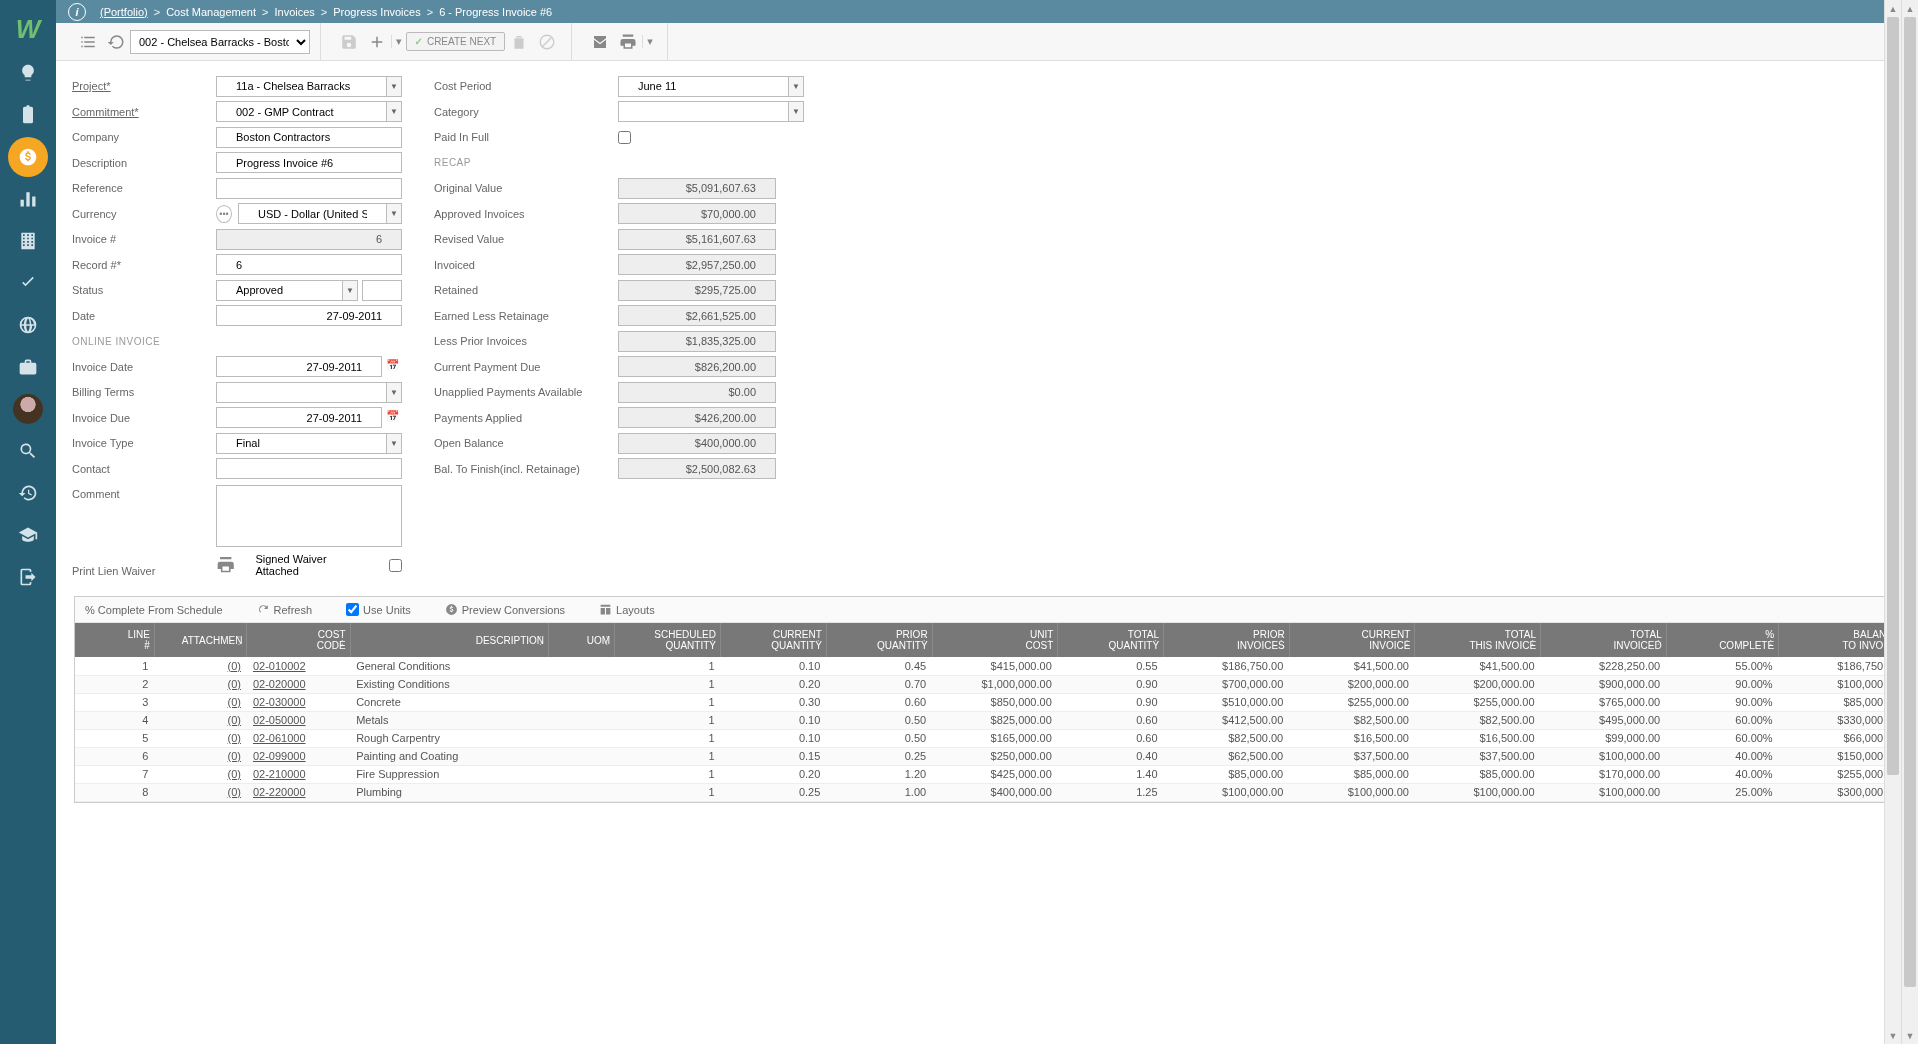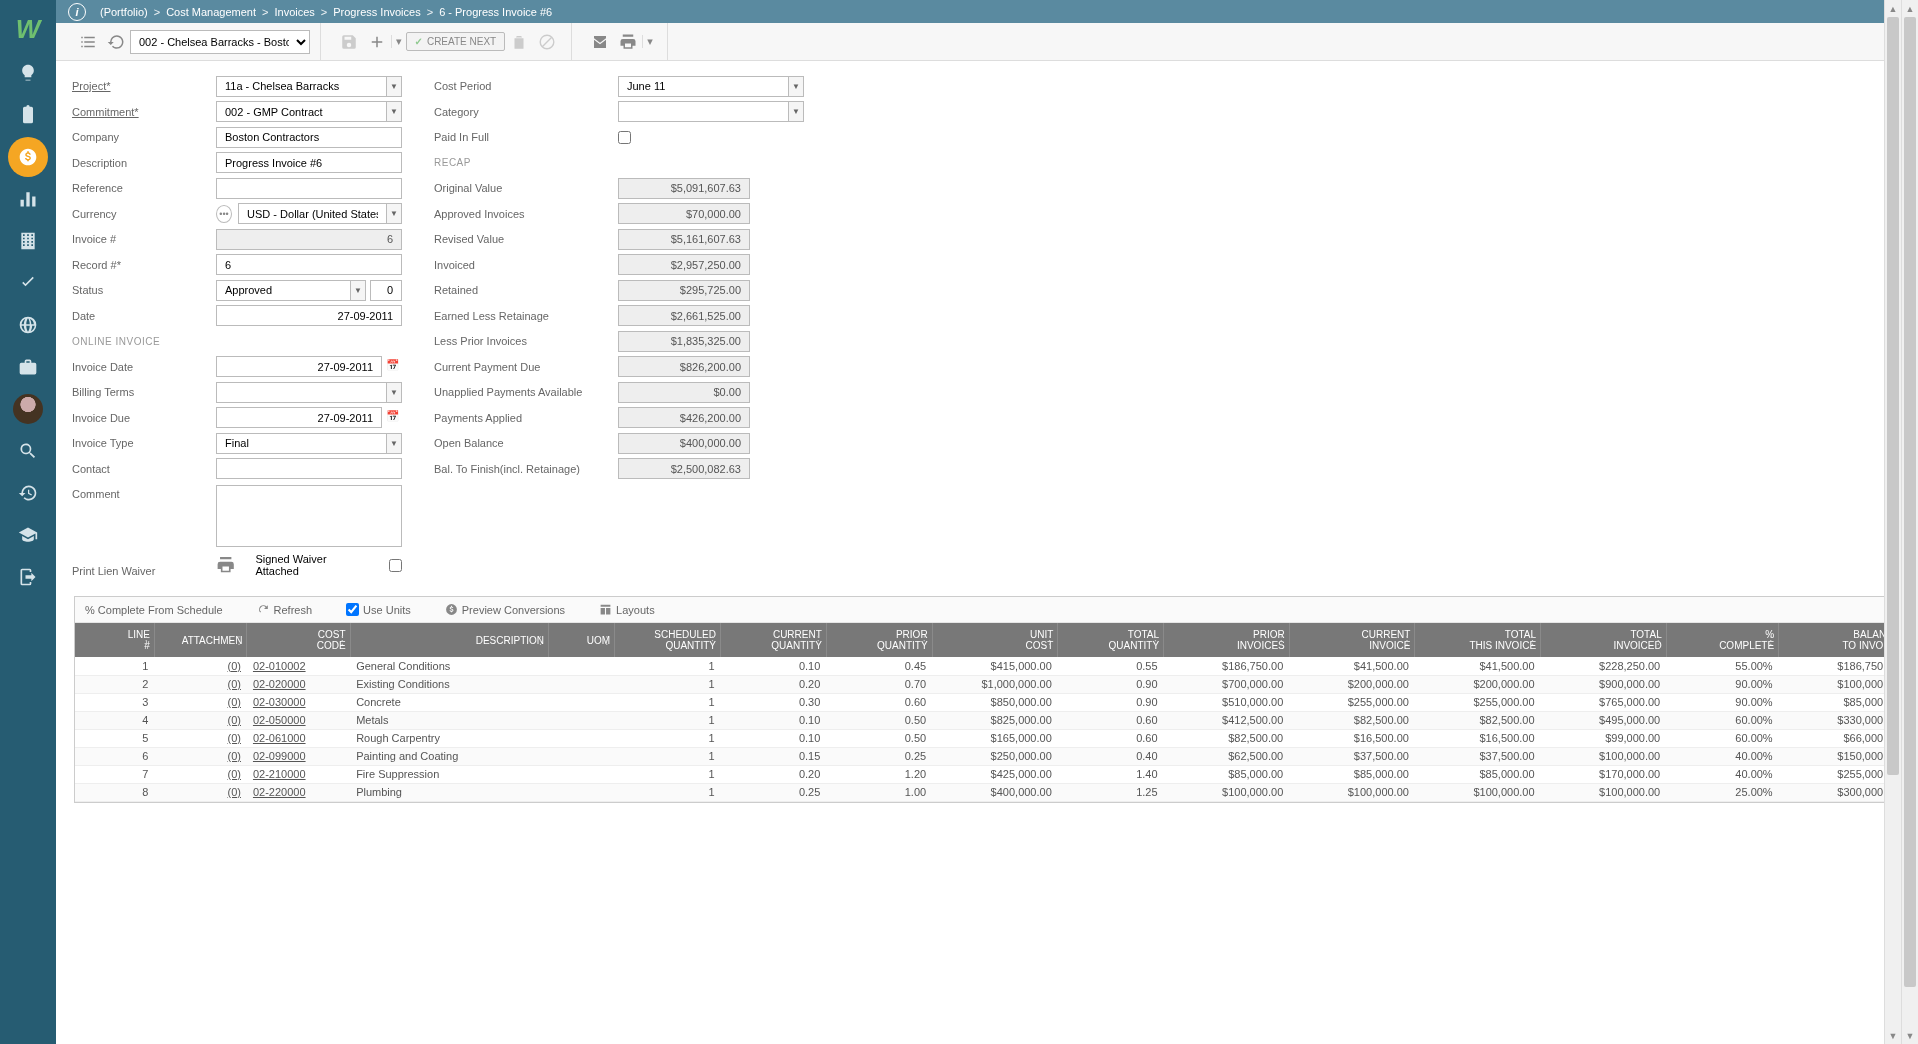--- a/index.html
+++ b/index.html
@@ -8,48 +8,48 @@
 .leftbar{width:56px;background:#265c72;display:flex;flex-direction:column;align-items:center;padding-top:6px;gap:0}
 .leftbar .logo{color:#6fbf6f;font-size:26px;font-weight:bold;font-style:italic;height:46px;display:flex;align-items:center}
 .leftbar .navicon{width:40px;height:40px;display:flex;align-items:center;justify-content:center;color:#d5e3e9;margin:1px 0;border-radius:50%;cursor:pointer}
 .leftbar .navicon svg{width:20px;height:20px;fill:#d5e3e9}
 .leftbar .navicon.active{background:#f5a623}
 .leftbar .navicon.active svg{fill:#fff}
 .leftbar .avatar{width:30px;height:30px;border-radius:50%;background:#222;margin:6px 0;background-image:radial-gradient(circle at 50% 35%,#caa 30%,#432 32%);cursor:pointer}
 .main{flex:1;display:flex;flex-direction:column;position:relative}
 .breadcrumb{height:23px;background:#5a8aa0;color:#fff;display:flex;align-items:center;padding-left:12px;gap:6px;font-size:12px}
 .breadcrumb .info{width:18px;height:18px;border:1.5px solid #fff;border-radius:50%;display:flex;align-items:center;justify-content:center;font-style:italic;font-weight:bold;margin-right:8px;font-size:11px}
-.breadcrumb a{color:#fff;cursor:pointer}
+.breadcrumb a{color:#fff;text-decoration:underline;cursor:pointer}
 .breadcrumb span.sep{opacity:.9}
 .toolbar{height:38px;background:#f7f7f7;border-bottom:1px solid #ddd;display:flex;align-items:center;padding:0 8px;gap:4px}
 .toolbar .grp{display:flex;align-items:center;gap:0;border-right:1px solid #ddd;padding:0 10px;height:100%}
 .toolbar .btn{width:28px;height:28px;display:flex;align-items:center;justify-content:center;cursor:pointer;border-radius:2px}
 .toolbar .btn svg{width:18px;height:18px;fill:#888}
 .toolbar .btn.disabled svg{fill:#ccc}
 .toolbar select{height:24px;border:1px solid #bbb;background:#fff;padding:0 4px;width:180px;font-size:11px}
 .toolbar .create{border:1px solid #bbb;background:#f3f3f3;color:#888;padding:3px 8px;border-radius:2px;display:flex;align-items:center;gap:4px;font-size:10px;cursor:pointer}
 .toolbar .create::before{content:"✓";color:#8ec98e;font-weight:bold}
 .toolbar .split{display:flex;align-items:center}
 .toolbar .split .arrow{border-left:1px solid #ddd;padding:0 4px;color:#888;cursor:pointer}
 .tabs{height:28px;border-bottom:1px solid #e0e0e0;display:flex;align-items:center;padding-left:12px;gap:28px}
 .tabs .tab{color:#888;font-size:10px;letter-spacing:.3px;cursor:pointer;height:100%;display:flex;align-items:center;border-bottom:2px solid transparent}
 .tabs .tab.active{color:#f5a623;border-bottom-color:#f5a623}
 .form{padding:14px 12px 8px 16px;display:flex;gap:24px}
 .col{display:flex;flex-direction:column;gap:3px}
 .col.lbl{width:120px}
 .col.inp{width:186px}
 .col.lbl2{width:160px}
-.col.inp2{width:132px}
+.col.inp2{width:158px}
 .row{height:22.5px;display:flex;align-items:center}
 .row label{color:#666;font-size:11px}
 .row label.req{text-decoration:underline}
 .row .section{color:#999;font-size:10px;letter-spacing:.5px}
 .row .section::after{content:"";flex:1;height:1px;background:#ddd;margin-left:8px}
 .row.sec{gap:8px}
-input[type=text],select.fld,textarea{width:100%;height:21px;border:1px solid #bbb;padding:0 8px;font-size:11px;background:#fff}
+input[type=text],select.fld,textarea{width:100%;height:21px;border:1px solid #bbb;padding:0 19px;font-size:11px;background:#fff}
 input.ro{background:#eee;text-align:right;color:#555}
 input.ra{text-align:right}
 .combo{display:flex;width:100%}
 .combo input{flex:1;border-right:0}
 .combo .dd{width:16px;border:1px solid #bbb;background:#f5f5f5;display:flex;align-items:center;justify-content:center;font-size:8px;color:#666;cursor:pointer}
 .dateinp{display:flex;align-items:center;gap:4px;width:100%}
 .dateinp input{flex:1}
 .dateinp .cal{width:16px;height:16px;color:#aaa;cursor:pointer}
 .ellips{width:18px;height:18px;border:1px solid #bbb;border-radius:50%;display:flex;align-items:center;justify-content:center;font-size:9px;color:#888;cursor:pointer;margin-right:2px}
 textarea{height:62px;resize:none}

